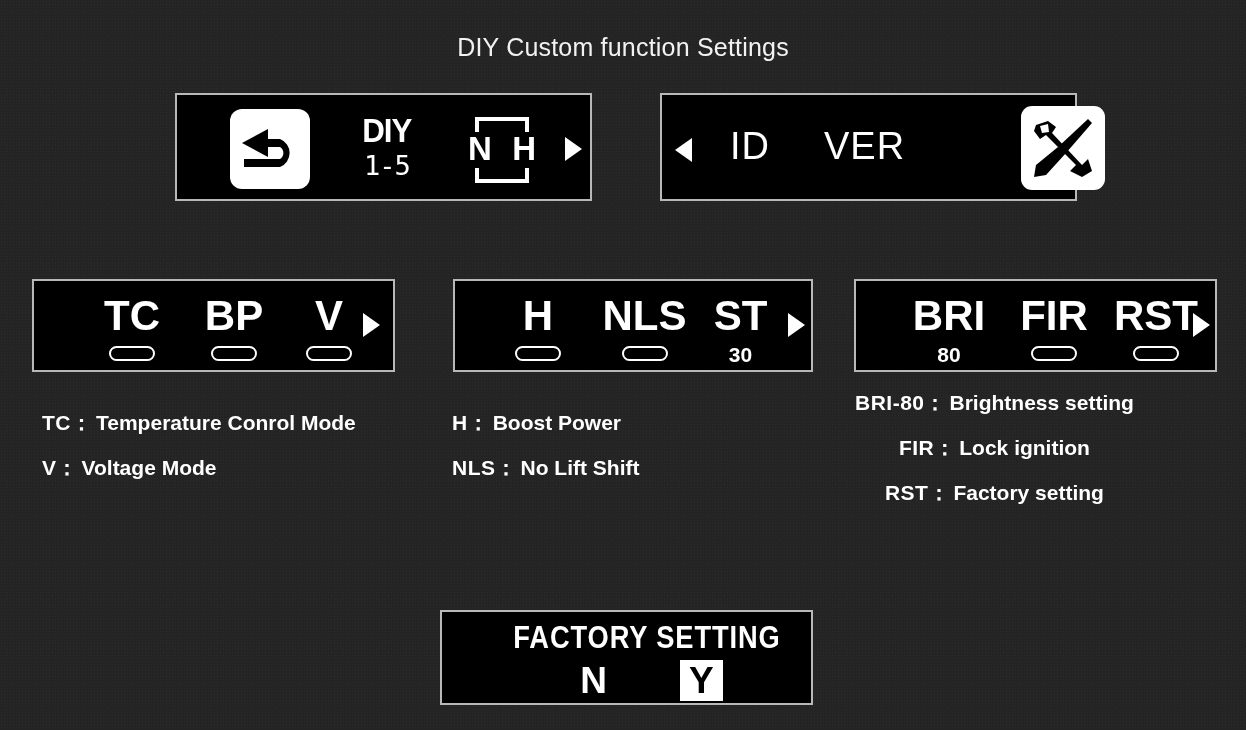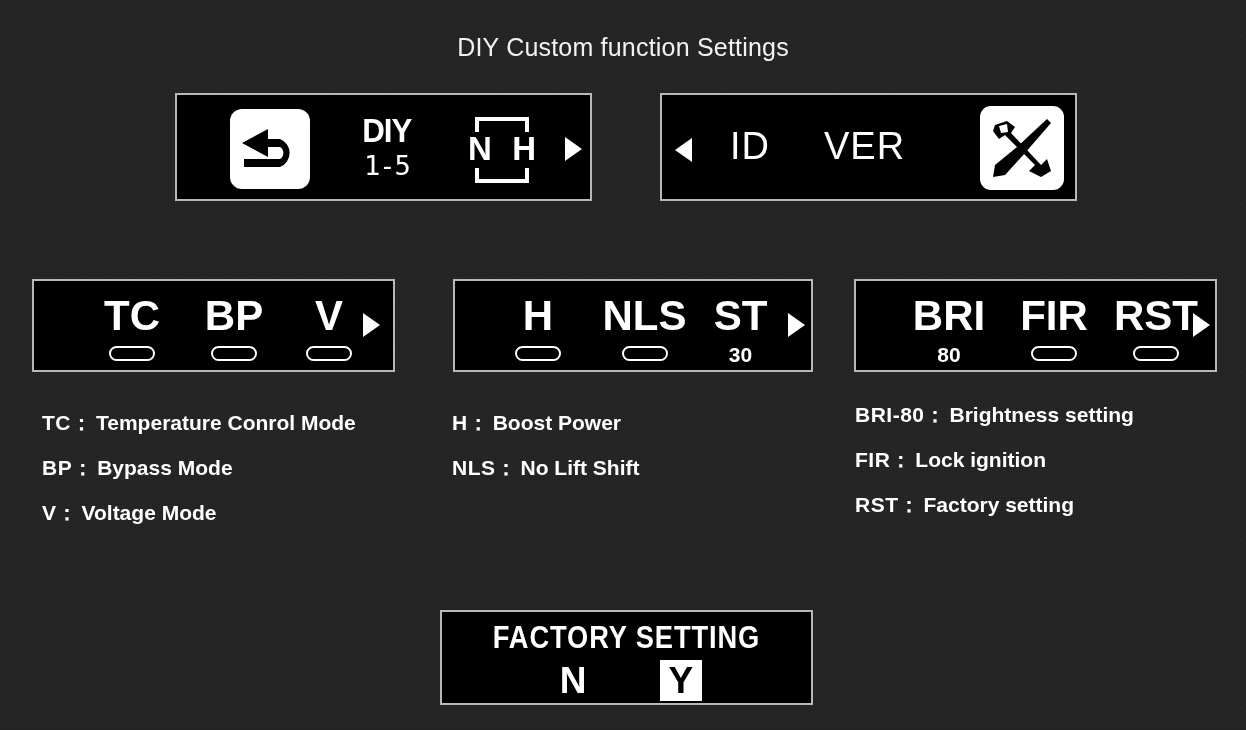--- a/index.html
+++ b/index.html
@@ -46,20 +46,21 @@
   .panel {
     position: absolute;
     background: #000;
     border: 2px solid #b8b8b8;
     box-sizing: border-box;
   }
   .panel-inner {
     position: relative;
     width: 100%;
     height: 100%;
+    padding-left: 41px;
   }
 
   
   .lcd {
     color: #ffffff;
     font-family: "Liberation Sans Narrow", "Liberation Sans", sans-serif;
     font-weight: normal;
     line-height: 1;
     white-space: nowrap;
   }
@@ -194,21 +195,21 @@
     font-size: 21px;
     line-height: 1;
     margin-top: 7px;
   }
   .panel-next { position: absolute; top: 32px; }
 
   
   .legend-col { position: absolute; }
   #legend-col-1 { left: 42px;  top: 400px; }
   #legend-col-2 { left: 452px; top: 400px; }
-  #legend-col-3 { left: 855px; top: 392px; }
+  #legend-col-3 { left: 855px; top: 380px; text-align: center; }
   .legend-line {
     color: #ffffff;
     font-family: "Liberation Sans", sans-serif;
     font-weight: bold;
     font-size: 21px;
     line-height: 45px;
     white-space: nowrap;
   }
   .legend-line .lg-key { letter-spacing: 0.5px; }
   .legend-line .lg-sep { letter-spacing: 0px; }
@@ -355,23 +356,20 @@
       </div>
       <div class="panel-next tri-right" style="left:337px;"></div>
     </div>
   </div>
 
   <div class="legend-col" id="legend-col-1">
     <div class="legend-line">
       <span class="lg-key">TC</span><span class="lg-sep">：</span><span class="lg-desc">Temperature Conrol Mode</span>
     </div>
     <div class="legend-line">
-      <span class="lg-key">BP</span><span class="lg-sep">：</span><span class="lg-desc">Bypass Mode</span>
-    </div>
-    <div class="legend-line">
       <span class="lg-key">V</span><span class="lg-sep">：</span><span class="lg-desc">Voltage Mode</span>
     </div>
   </div>
 
   <div class="legend-col" id="legend-col-2">
     <div class="legend-line">
       <span class="lg-key">H</span><span class="lg-sep">：</span><span class="lg-desc">Boost Power</span>
     </div>
     <div class="legend-line">
       <span class="lg-key">NLS</span><span class="lg-sep">：</span><span class="lg-desc">No Lift Shift</span>

